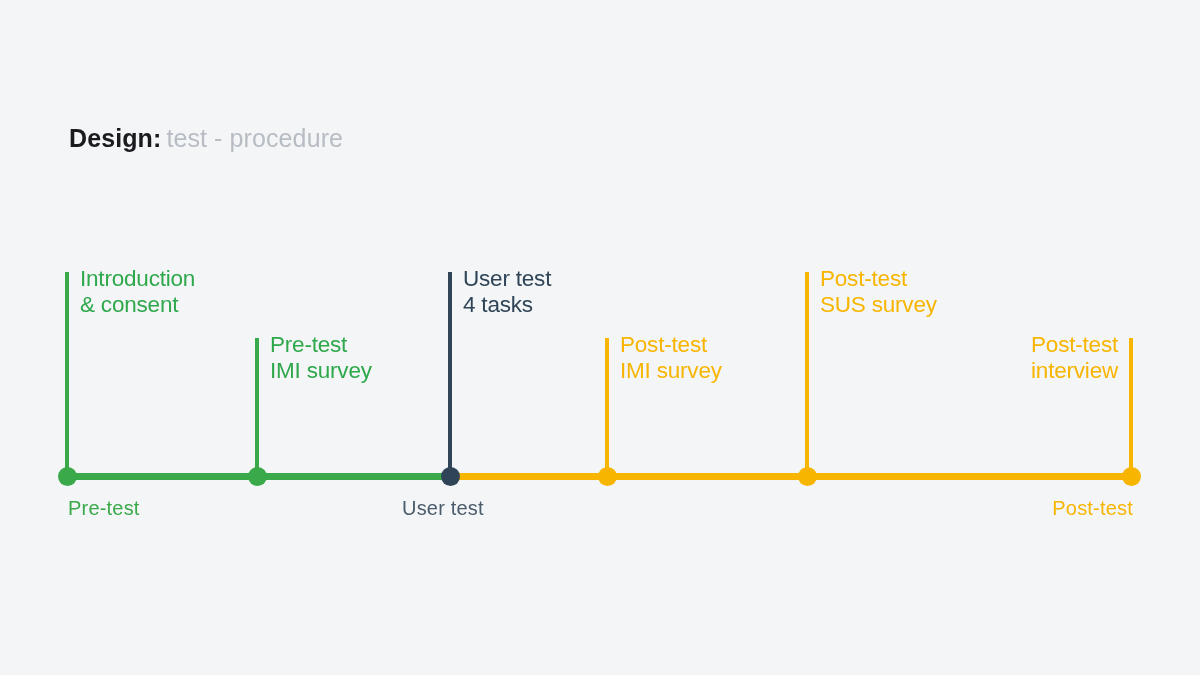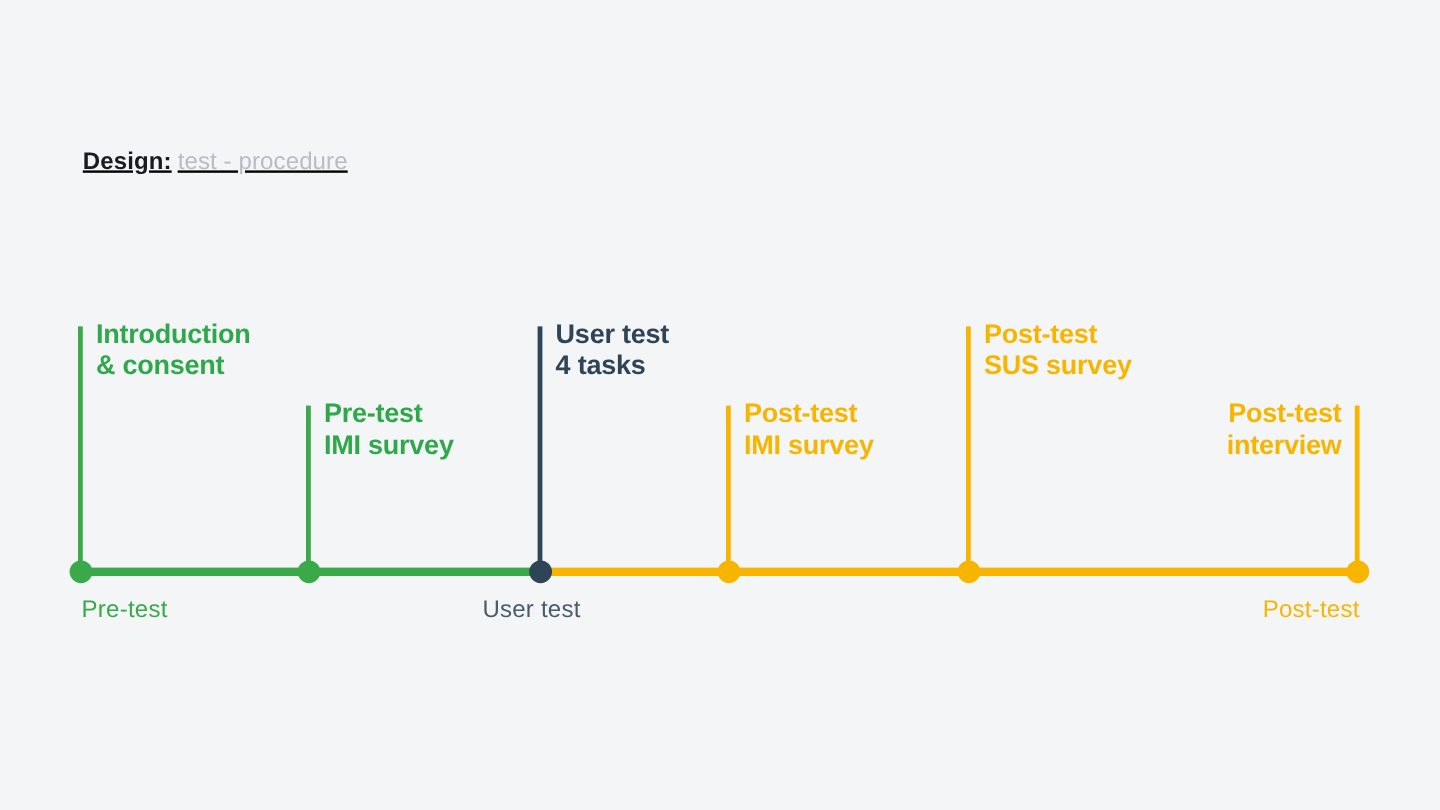--- a/index.html
+++ b/index.html
@@ -17,24 +17,23 @@
     position: relative;
     width: 1200px;
     height: 675px;
   }
 
   
   #heading {
     position: absolute;
     left: 69px;
     top: 124px;
-    font-size: 20px;
+    font-size: 25px;
     letter-spacing: 0.1px;
     white-space: nowrap;
-    text-decoration: underline;
   }
   #heading .h-bold {
     font-weight: bold;
     color: #1b1b1f;
   }
   #heading .h-light {
     font-weight: normal;
     color: #b7bdc3;
     margin-left: 5px;
   }
@@ -76,21 +75,21 @@
     width: 4px;
     bottom: 198px; 
   }
   .stem.green  { background: #3aa949; }
   .stem.yellow { background: #f8b500; }
   .stem.navy   { background: #2f4456; }
 
   
   .event-label {
     position: absolute;
-    font-weight: bold;
+    font-weight: normal;
     font-size: 22.5px;
     line-height: 1.16;
     letter-spacing: -0.2px;
     white-space: pre-line;
   }
   .event-label.green  { color: #2fa84c; }
   .event-label.yellow { color: #f8b500; }
   .event-label.navy   { color: #2f4456; }
   .event-label.align-right { text-align: right; }
 

